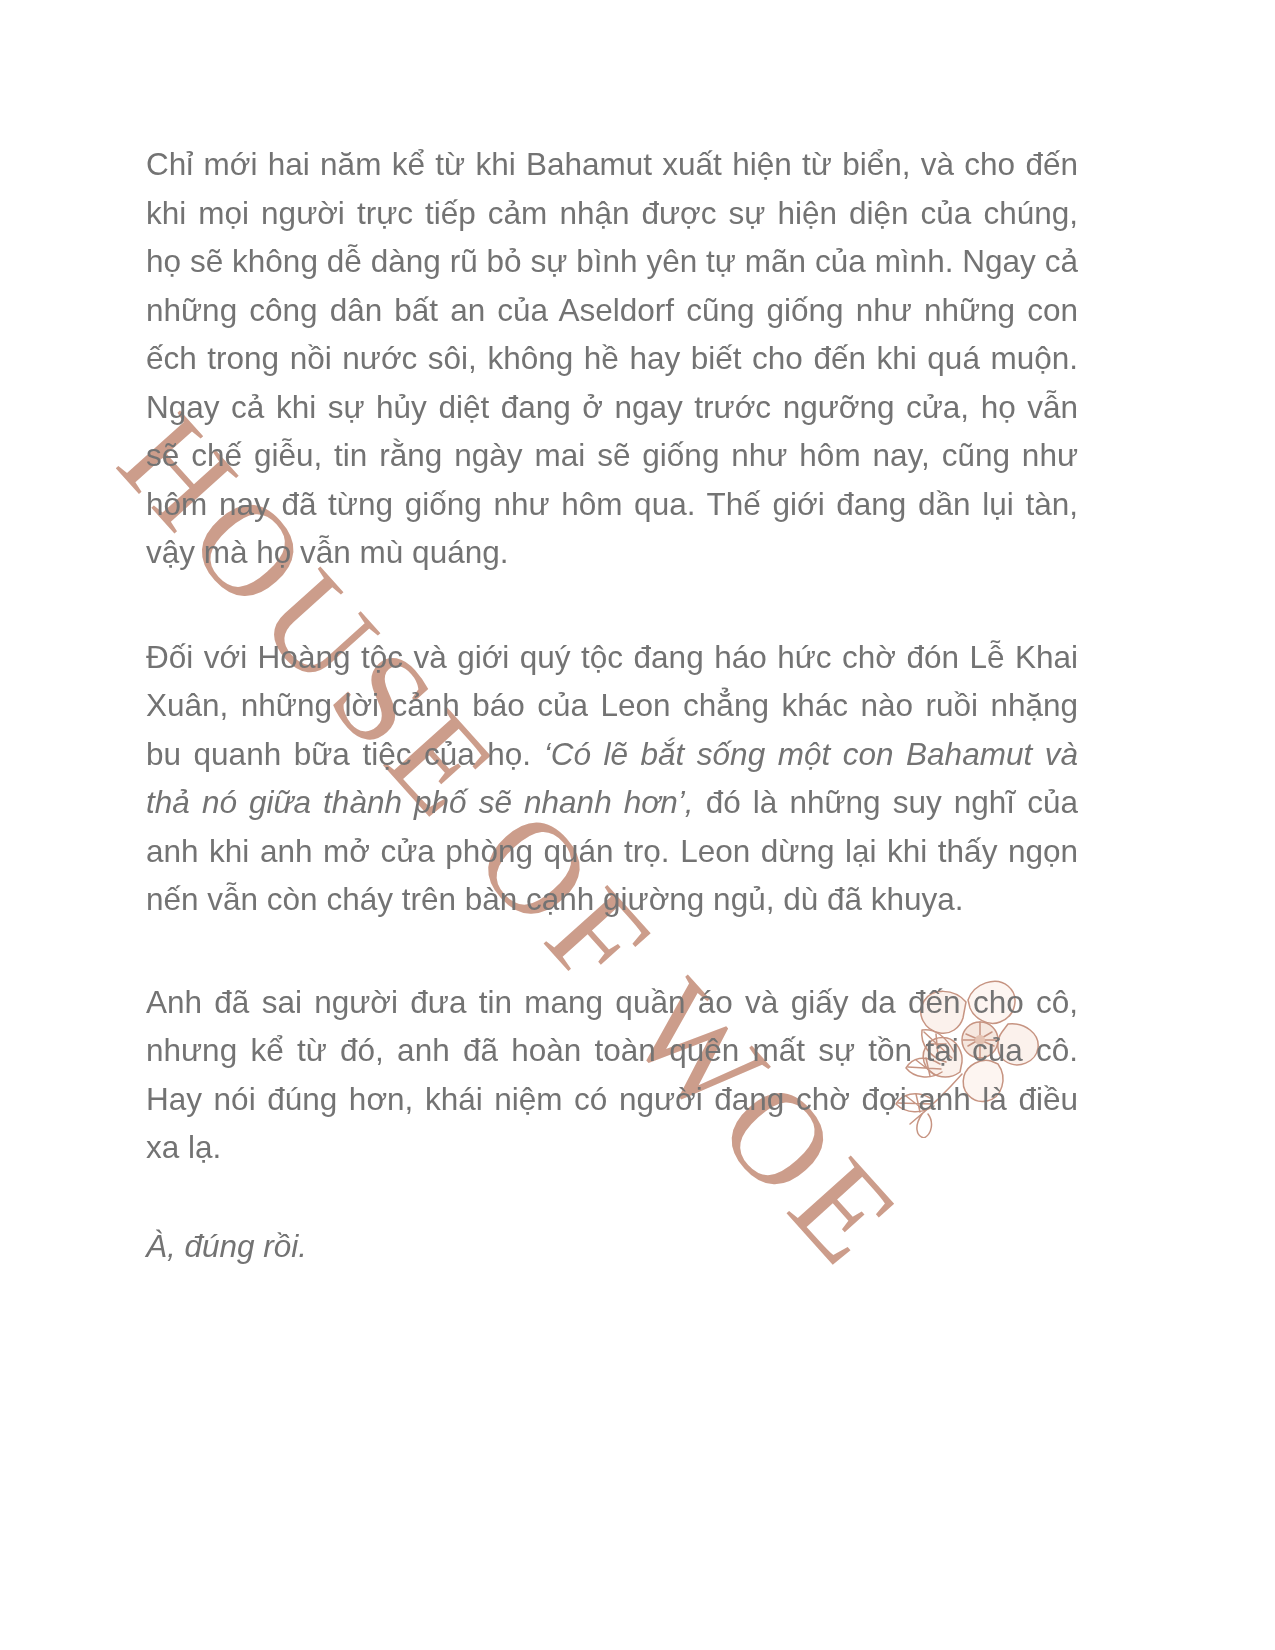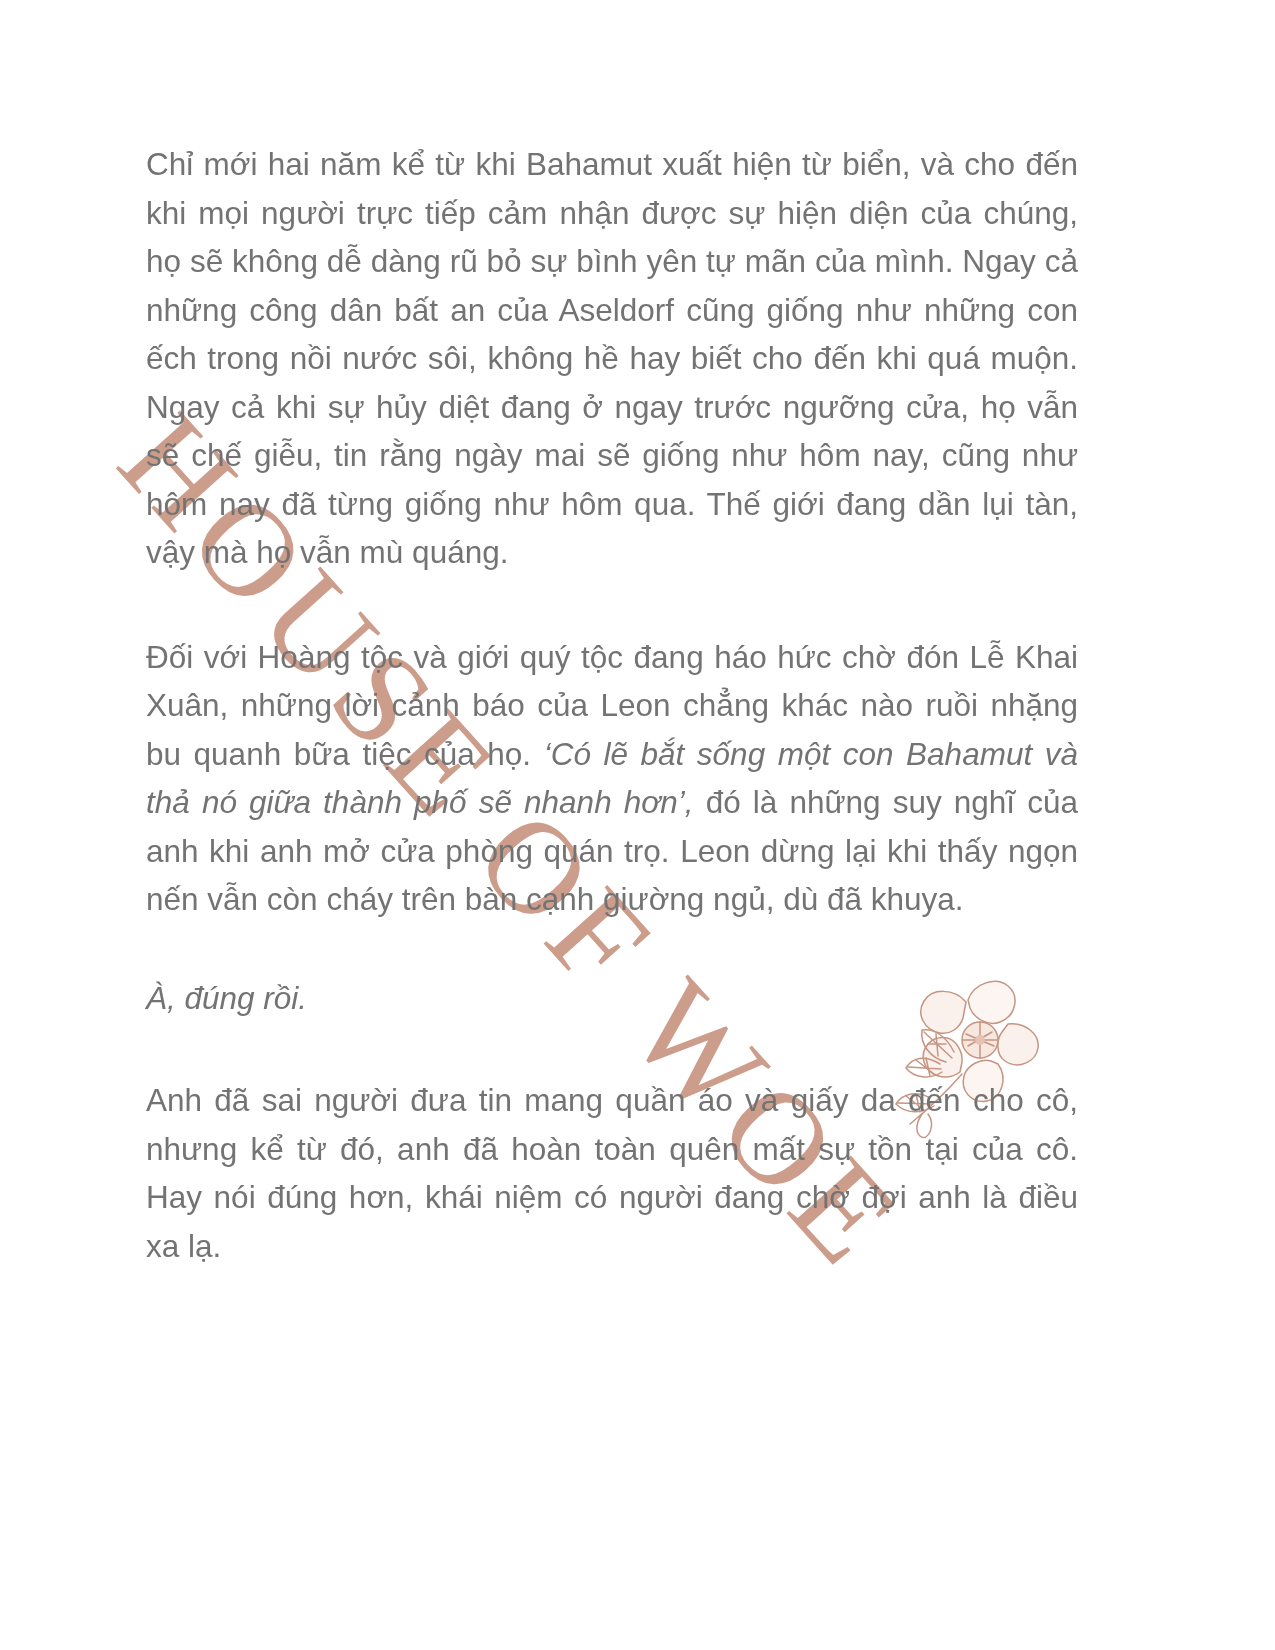--- a/index.html
+++ b/index.html
@@ -118,20 +118,20 @@
     </svg>
   </div>
 
   <div class="text-layer">
     <div class="body-col">
 
       <p class="para">Chỉ mới hai năm kể từ khi Bahamut xuất hiện từ biển, và cho đến khi mọi người trực tiếp cảm nhận được sự hiện diện của chúng, họ sẽ không dễ dàng rũ bỏ sự bình yên tự mãn của mình. Ngay cả những công dân bất an của Aseldorf cũng giống như những con ếch trong nồi nước sôi, không hề hay biết cho đến khi quá muộn. Ngay cả khi sự hủy diệt đang ở ngay trước ngưỡng cửa, họ vẫn sẽ chế giễu, tin rằng ngày mai sẽ giống như hôm nay, cũng như hôm nay đã từng giống như hôm qua. Thế giới đang dần lụi tàn, vậy mà họ vẫn mù quáng.</p>
 
       <p class="para gap-1"><span>Đối với Hoàng tộc và giới quý tộc đang háo hức chờ đón Lễ Khai Xuân, những lời cảnh báo của Leon chẳng khác nào ruồi nhặng bu quanh bữa tiệc của họ. </span><em class="ital">‘Có lẽ bắt sống một con Bahamut và thả nó giữa thành phố sẽ nhanh hơn’,</em><span> đó là những suy nghĩ của anh khi anh mở cửa phòng quán trọ. Leon dừng lại khi thấy ngọn nến vẫn còn cháy trên bàn cạnh giường ngủ, dù đã khuya.</span></p>
 
+      <p class="para gap-3">Anh đã sai người đưa tin mang quần áo và giấy da đến cho cô, nhưng kể từ đó, anh đã hoàn toàn quên mất sự tồn tại của cô. Hay nói đúng hơn, khái niệm có người đang chờ đợi anh là điều xa lạ.</p>
+
       <p class="para solo gap-2"><em class="ital">À, đúng rồi.</em></p>
-
-      <p class="para gap-3">Anh đã sai người đưa tin mang quần áo và giấy da đến cho cô, nhưng kể từ đó, anh đã hoàn toàn quên mất sự tồn tại của cô. Hay nói đúng hơn, khái niệm có người đang chờ đợi anh là điều xa lạ.</p>
 
     </div>
   </div>
 
 </div>
 
 </body></html>

